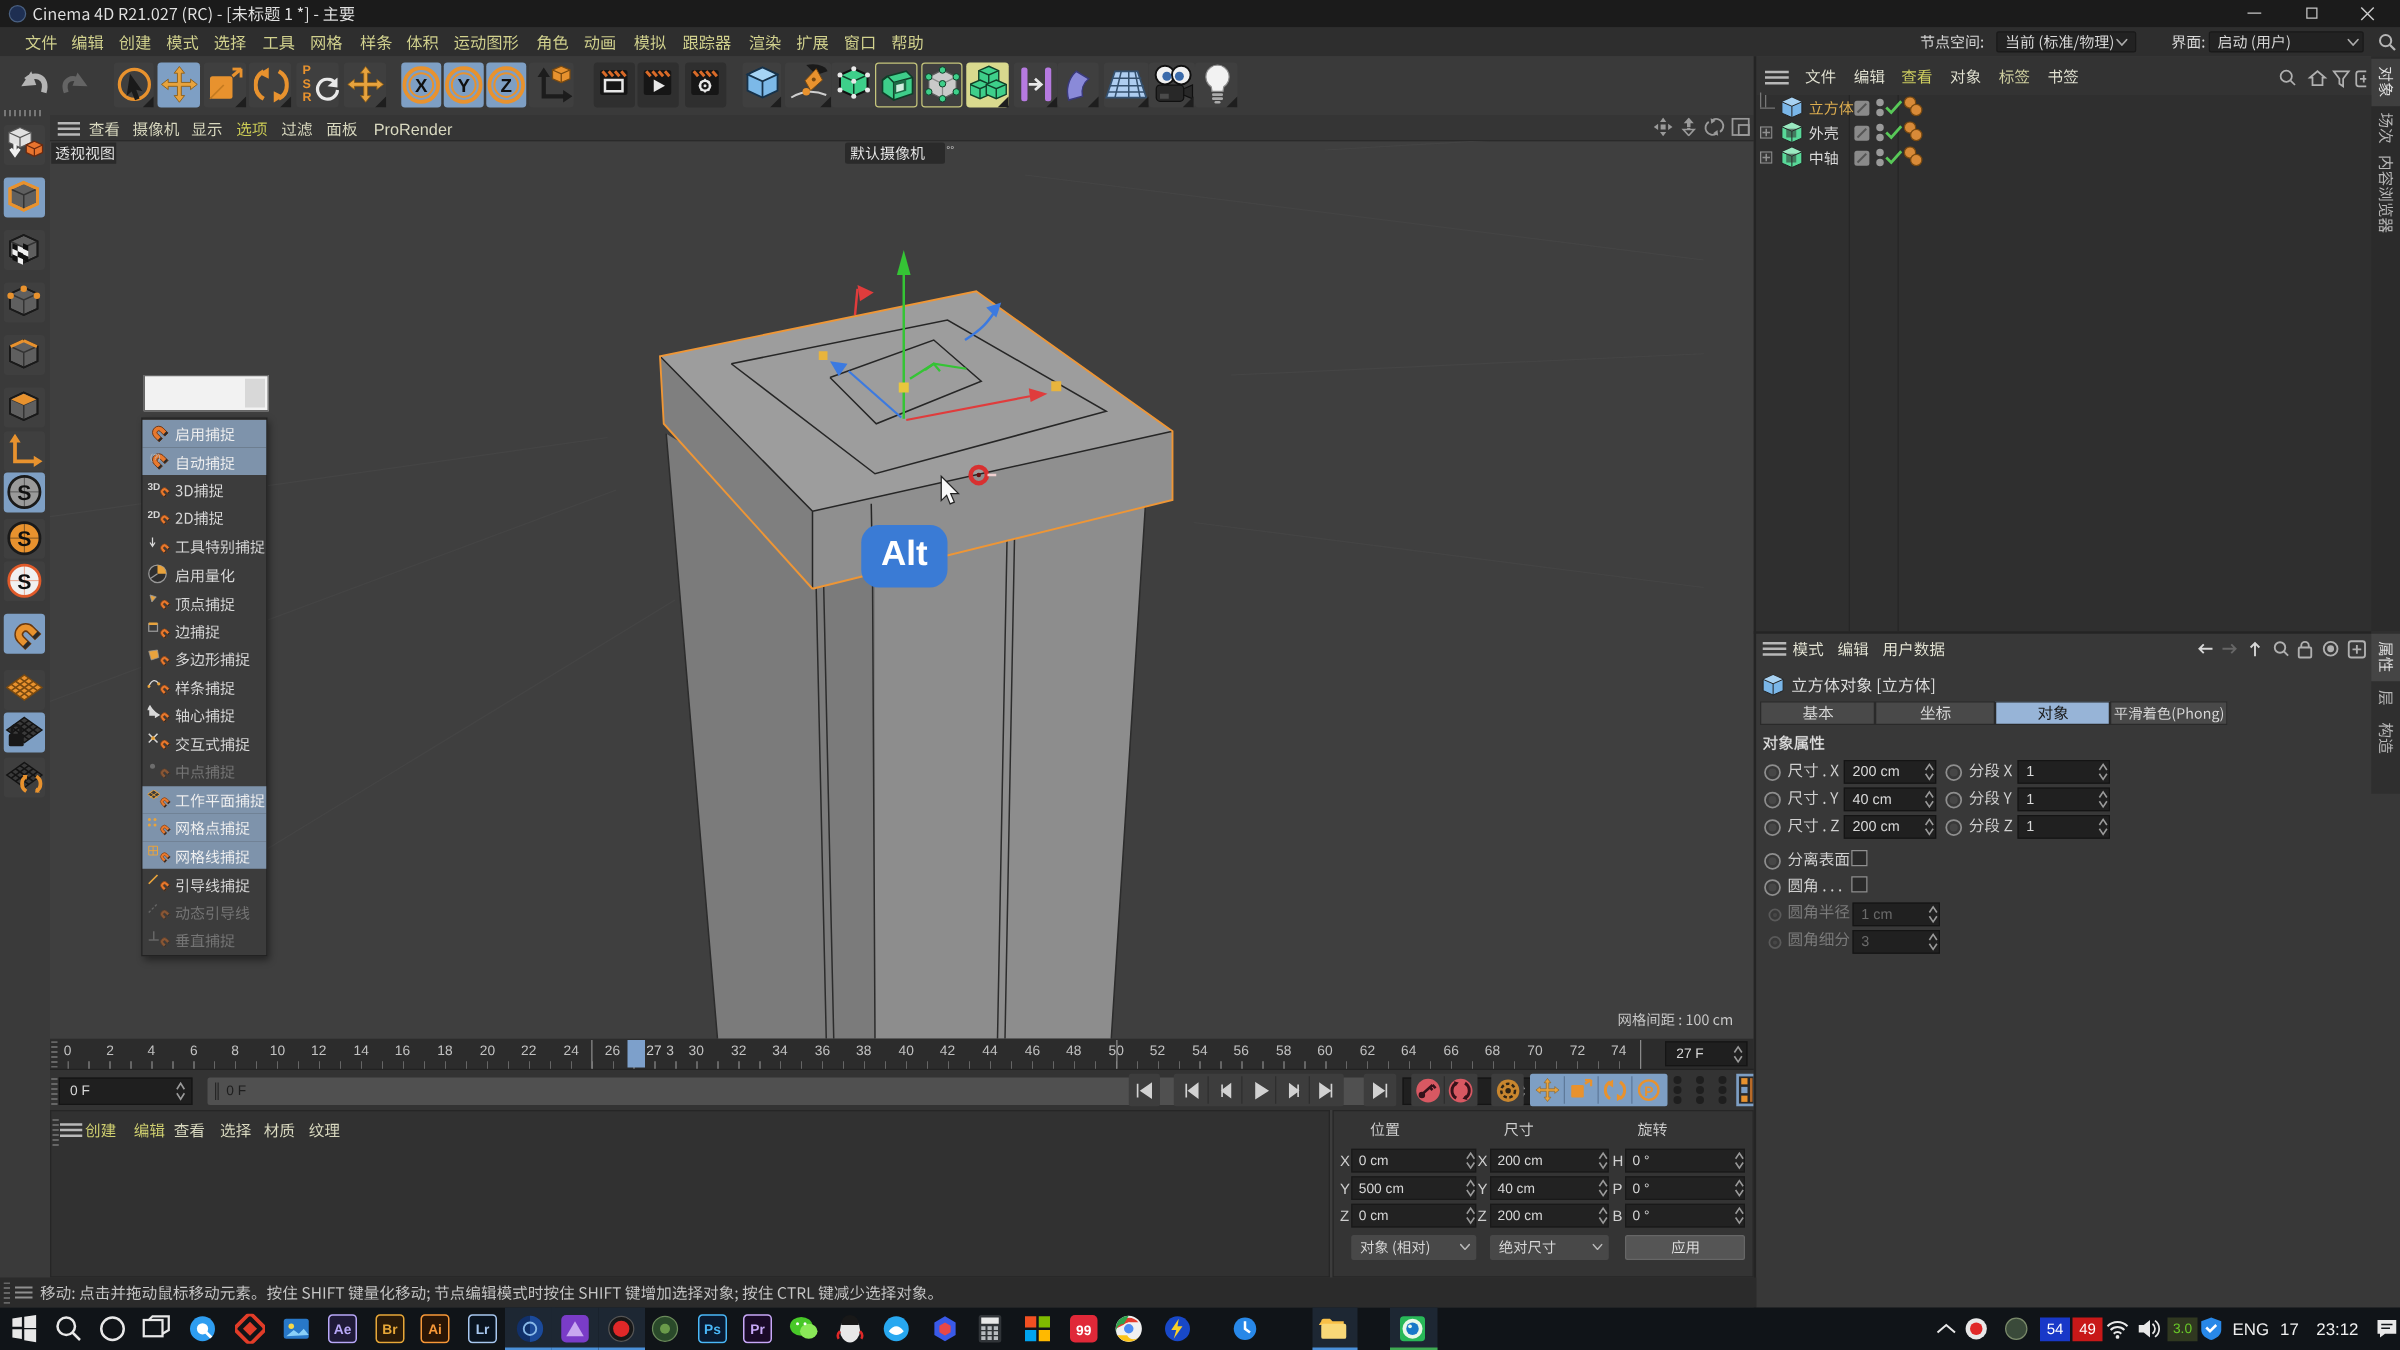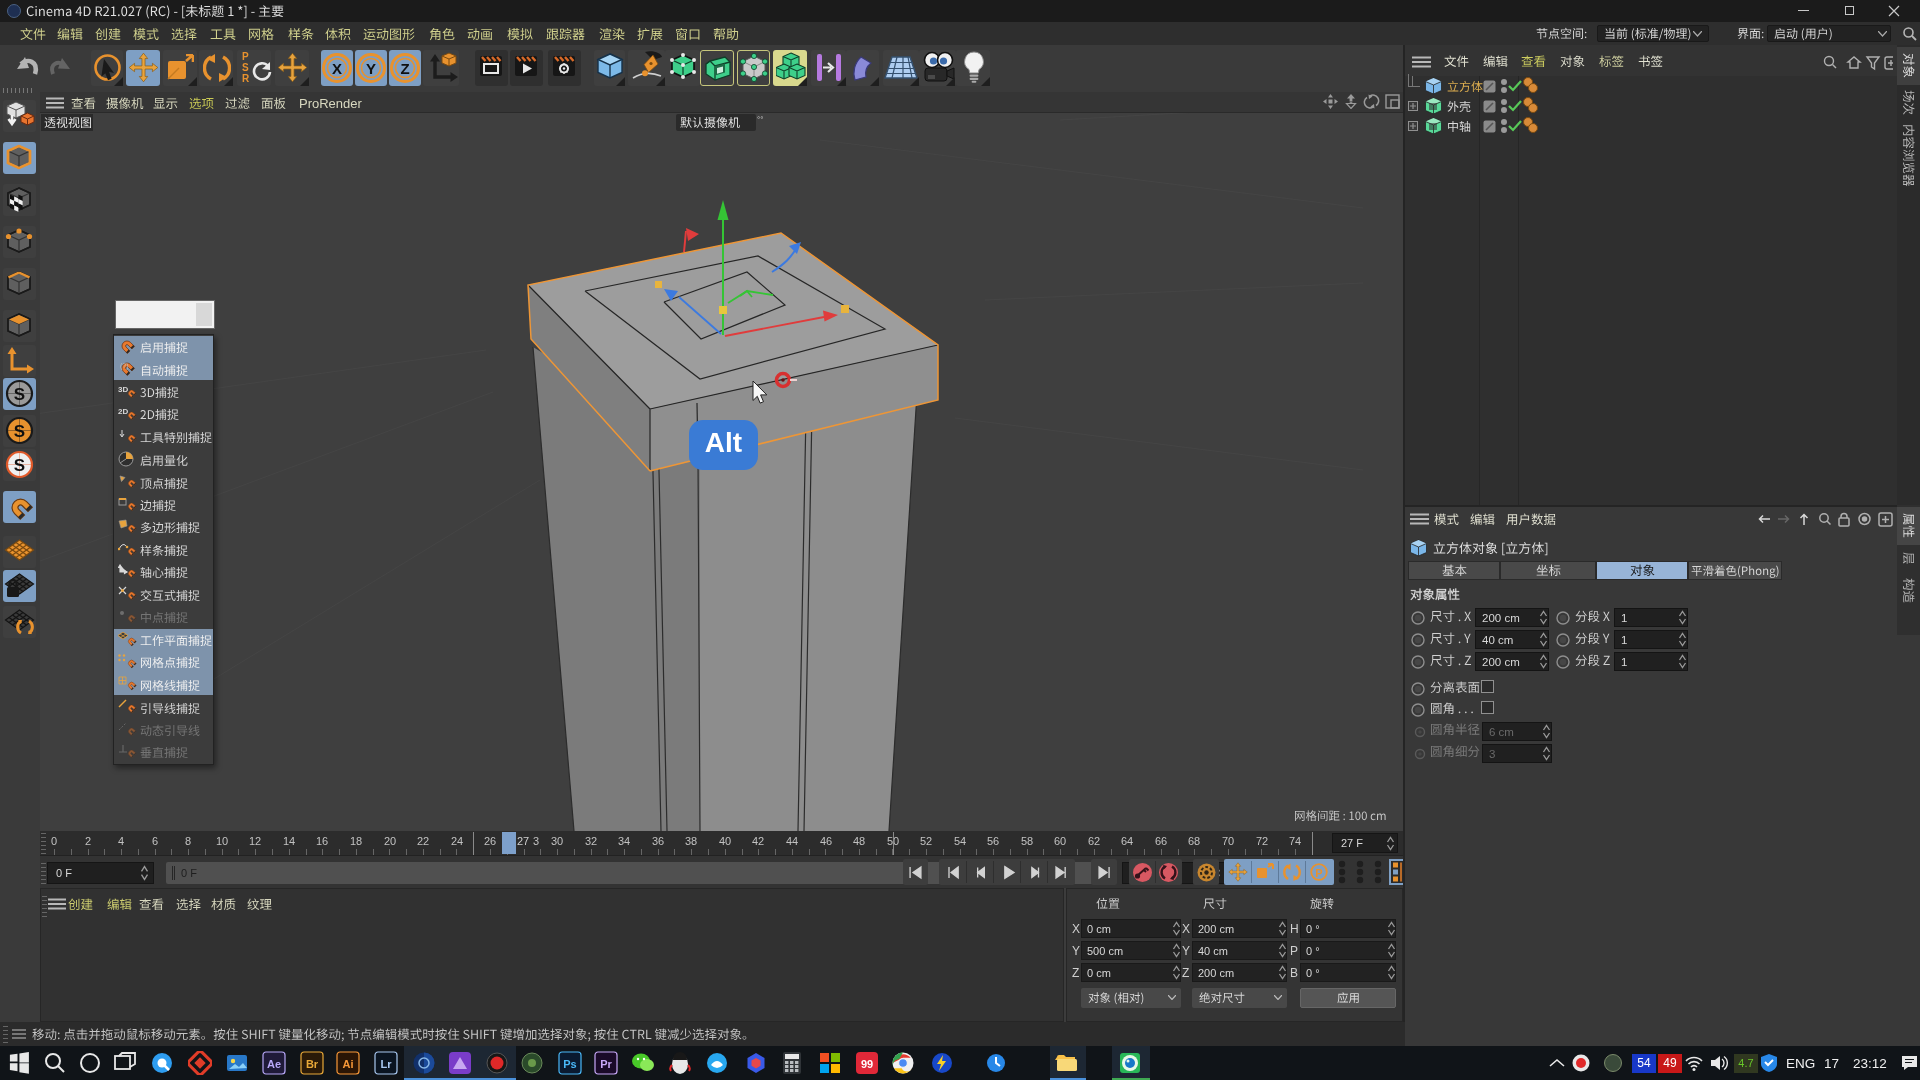--- a/index.html
+++ b/index.html
@@ -1494,21 +1494,21 @@
         </svg><div class="a" style="left:1481px;top:701px;width:13px;height:13px;background:#2a2a2a;border:1px solid #909090"></div><svg class="a" style="left:1412px;top:724px" width="16" height="16">
           <circle cx="8" cy="8" r="4.5" fill="none" stroke="#5a5a5a" stroke-width="1.4"></circle>
           <circle cx="8" cy="8" r="1.7" fill="#464646"></circle>
         </svg><svg class="a" style="left:1430.0px;top:734.0px;overflow:visible" width="2" height="2">
           <g transform="scale(0.012500)" fill="#7a7a7a">
             <use href="#g5706" x="0"></use>
             <use href="#g89d2" x="1000"></use>
             <use href="#g534a" x="2000"></use>
             <use href="#g5f84" x="3000"></use>
           </g>
-        </svg><div class="a" style="left:1482px;top:722px;width:70px;height:19px;background:#202020;border:1px solid #141414;font-size:11.5px;color:#6a6a6a;padding:3px 0 0 6px">6 cm</div><svg class="a" style="left:1542px;top:724px" width="9" height="15" fill="none" stroke="#9a9a9a" stroke-width="1.3">
+        </svg><div class="a" style="left:1482px;top:722px;width:70px;height:19px;background:#202020;border:1px solid #141414;font-size:11.5px;color:#6a6a6a;padding:3px 0 0 6px">1 cm</div><svg class="a" style="left:1542px;top:724px" width="9" height="15" fill="none" stroke="#9a9a9a" stroke-width="1.3">
           <path d="M1.5 6 L4.5 1.5 L7.5 6"></path>
           <path d="M1.5 9 L4.5 13.5 L7.5 9"></path>
         </svg><svg class="a" style="left:1412px;top:746px" width="16" height="16">
           <circle cx="8" cy="8" r="4.5" fill="none" stroke="#5a5a5a" stroke-width="1.4"></circle>
           <circle cx="8" cy="8" r="1.7" fill="#464646"></circle>
         </svg><svg class="a" style="left:1430.0px;top:756.0px;overflow:visible" width="2" height="2">
           <g transform="scale(0.012500)" fill="#7a7a7a">
             <use href="#g5706" x="0"></use>
             <use href="#g89d2" x="1000"></use>
             <use href="#g7ec6" x="2000"></use>
@@ -1718,21 +1718,21 @@
           <circle cx="10" cy="10" r="8.5" fill="#e8e8e8"></circle>
           <circle cx="10" cy="10" r="5" fill="#e02828"></circle>
         </svg><svg class="a" style="left:1603px;top:1053px" width="20" height="20" viewBox="0 0 20 20">
           <circle cx="10" cy="10" r="8.5" fill="#3a4a3a" stroke="#7a8a6a"></circle>
         </svg><div class="a" style="left:1632px;top:1054px;width:24px;height:19px;background:#1838c8;color:#fff;font-size:12px;text-align:center;padding-top:2px">54</div><div class="a" style="left:1658px;top:1054px;width:24px;height:19px;background:#c81818;color:#fff;font-size:12px;text-align:center;padding-top:2px">49</div><svg class="a" style="left:1684px;top:1053px" width="20" height="20" viewBox="0 0 20 20">
           <path d="M2 8 a11 11 0 0 1 16 0 M4.5 11 a7.5 7.5 0 0 1 11 0 M7 14 a4 4 0 0 1 6 0" fill="none" stroke="#e8e8e8" stroke-width="1.6"></path>
           <circle cx="10" cy="16.5" r="1.5" fill="#e8e8e8"></circle>
         </svg><svg class="a" style="left:1709px;top:1053px" width="20" height="20" viewBox="0 0 20 20">
           <path d="M2 7 h4 l5 -4 v14 l-5 -4 h-4 z" fill="#e8e8e8"></path>
           <path d="M13 6 a5 5 0 0 1 0 8 M15 3.5 a8 8 0 0 1 0 13" stroke="#e8e8e8" stroke-width="1.4" fill="none"></path>
-        </svg><div class="a" style="left:1734px;top:1054px;width:24px;height:19px;background:#303820;color:#68c828;font-size:11px;text-align:center;padding-top:3px">4.7</div><svg class="a" style="left:1759px;top:1053px" width="20" height="20" viewBox="0 0 20 20">
+        </svg><div class="a" style="left:1734px;top:1054px;width:24px;height:19px;background:#303820;color:#68c828;font-size:11px;text-align:center;padding-top:3px">3.0</div><svg class="a" style="left:1759px;top:1053px" width="20" height="20" viewBox="0 0 20 20">
           <path d="M10 1 l8 3 0 7 c0 4 -4 7 -8 8 c-4 -1 -8 -4 -8 -8 l0 -7 z" fill="#2888e8"></path>
           <path d="M6 9 l3 3 5 -5" stroke="#fff" stroke-width="2" fill="none"></path>
         </svg><div class="a" style="left:1786px;top:1056px;font-size:13.5px;color:#f0f0f0;font-family:'Liberation Sans'">ENG</div><div class="a" style="left:1824px;top:1056px;font-size:13.5px;color:#f0f0f0;font-family:'Liberation Sans'">17</div><div class="a" style="left:1853px;top:1056px;font-size:13.5px;color:#f0f0f0;font-family:'Liberation Sans'">23:12</div><svg class="a" style="left:1901px;top:1054px" width="17" height="17">
           <path d="M1 2 h15 v11 h-9 l-4 3 0 -3 h-2 z" fill="#e8e8e8"></path>
           <path d="M4 5.5 h9 M4 8.5 h7" stroke="#101418" stroke-width="1.2"></path>
         </svg>
 <svg width="0" height="0" style="position:absolute">
           <defs>
             <path id="g43" d="M377 13C472 13 544 -25 602 -92L551 -151C504 -99 451 -68 381 -68C241 -68 153 -184 153 -369C153 -552 246 -665 384 -665C447 -665 495 -637 534 -596L584 -656C542 -703 472 -746 383 -746C197 -746 58 -603 58 -366C58 -128 194 13 377 13Z"></path>
             <path id="g69" d="M92 0H184V-543H92ZM138 -655C174 -655 199 -679 199 -716C199 -751 174 -775 138 -775C102 -775 78 -751 78 -716C78 -679 102 -655 138 -655Z"></path>

